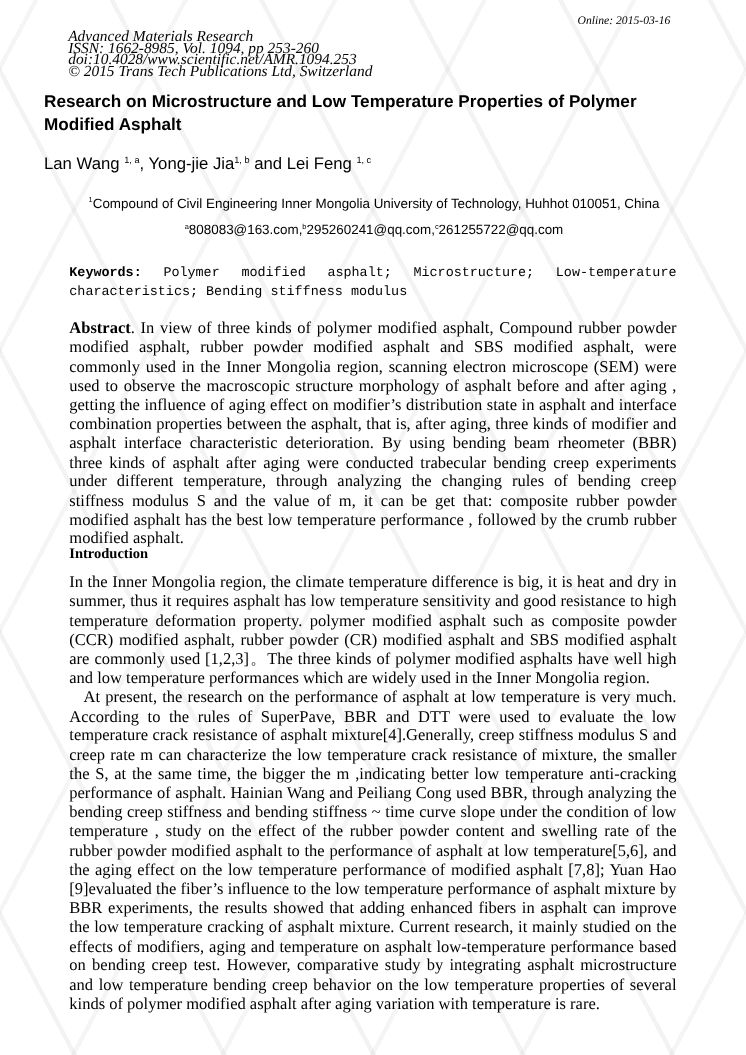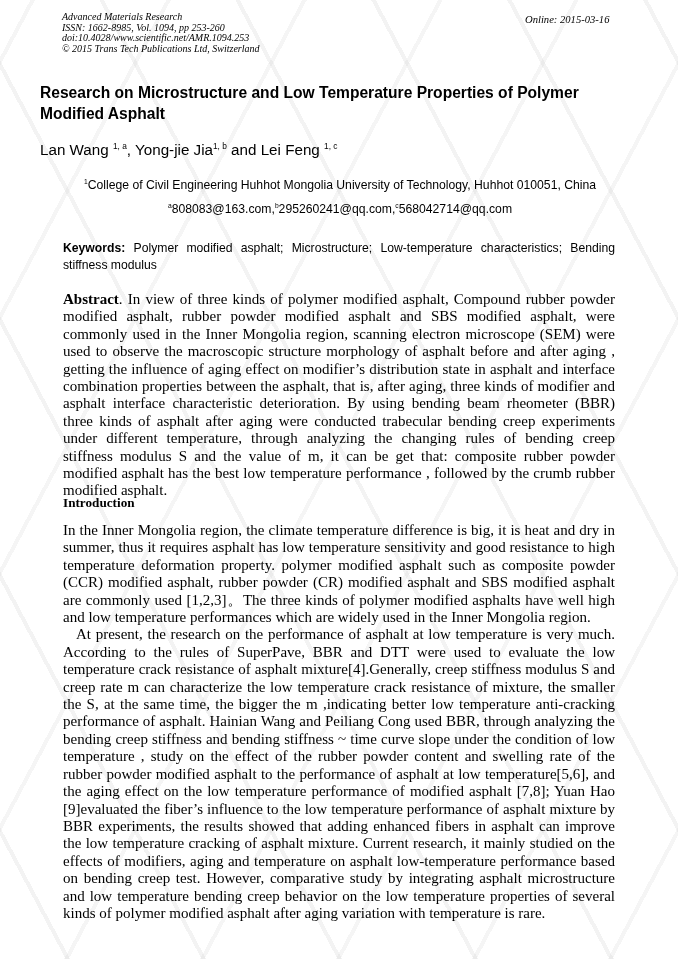--- a/index.html
+++ b/index.html
@@ -23,24 +23,24 @@
         repeating-linear-gradient(62deg, transparent 0 58px, rgba(200,200,200,0.22) 58px 62px, transparent 62px 120px),
         repeating-linear-gradient(-62deg, transparent 0 58px, rgba(200,200,200,0.18) 58px 62px, transparent 62px 120px);
     }
     .page {
       position: relative;
       z-index: 1;
     }
     .header-left {
       position: absolute;
       left: 62px;
-      top: 12px;
+      top: 29px;
       font-family: "Liberation Serif", serif;
       font-style: italic;
-      font-size: 10px;
+      font-size: 14px;
       line-height: 10.6px;
     }
     .header-left div { white-space: nowrap; }
     .header-right {
       position: absolute;
       left: 525px;
       top: 15px;
       font-family: "Liberation Serif", serif;
       font-style: italic;
       font-size: 10.6px;
@@ -93,21 +93,21 @@
       font-family: "Liberation Sans", sans-serif;
       font-size: 12.2px;
       line-height: 16px;
       white-space: nowrap;
     }
     .keywords {
       position: absolute;
       left: 63px;
       width: 552px;
       top: 240px;
-      font-family: Liberation Sans, sans-serif;
+      font-family: Liberation Mono, monospace;
       font-size: 12.2px;
       line-height: 17px;
       text-align: justify;
     }
     .keywords .kw-label { font-weight: bold; }
     .serif-block {
       position: absolute;
       left: 63px;
       width: 552px;
       font-family: Liberation Serif, serif;
@@ -147,25 +147,25 @@
 
   <div class="title">Research on Microstructure and Low Temperature Properties of Polymer Modified Asphalt</div>
 
   <div class="authors">
     <span>Lan Wang</span>
     <sup>1, a</sup><span>, </span><span>Yong-jie Jia</span><sup>1, b</sup><span style="white-space:pre"> and </span><span>Lei Feng</span>
     <sup>1, c</sup>
   </div>
 
   <div class="affil">
-    <sup>1</sup><span>College of Civil Engineering Huhhot Mongolia University of Technology, Huhhot 010051, China</span>
+    <sup>1</sup><span>Compound of Civil Engineering Inner Mongolia University of Technology, Huhhot 010051, China</span>
   </div>
 
   <div class="emails">
-    <sup>a</sup><span>808083@163.com</span><span>,</span><sup>b</sup><span>295260241@qq.com</span><span>,</span><sup>c</sup><span>568042714@qq.com</span>
+    <sup>a</sup><span>808083@163.com</span><span>,</span><sup>b</sup><span>295260241@qq.com</span><span>,</span><sup>c</sup><span>261255722@qq.com</span>
   </div>
 
   <div class="keywords"><span class="kw-label">Keywords:</span><span> Polymer modified asphalt; Microstructure; Low-temperature characteristics; Bending stiffness modulus</span></div>
 
   <div class="serif-block abstract"><span class="abs-label">Abstract</span><span>. In view of three kinds of polymer modified asphalt, Compound rubber powder modified asphalt, rubber powder modified asphalt and SBS modified asphalt, were commonly used in the Inner Mongolia region, scanning electron microscope (SEM) were used to observe the macroscopic structure morphology of asphalt before and after aging , getting the influence of aging effect on modifier’s distribution state in asphalt and interface combination properties between the asphalt, that is, after aging, three kinds of modifier and asphalt interface characteristic deterioration. By using bending beam rheometer (BBR) three kinds of asphalt after aging were conducted trabecular bending creep experiments under different temperature, through analyzing the changing rules of bending creep stiffness modulus S and the value of m, it can be get that: composite rubber powder modified asphalt has the best low temperature performance , followed by the crumb rubber modified asphalt.</span></div>
 
   <div class="intro-heading">Introduction</div>
 
   <div class="serif-block intro">
     <p>In the Inner Mongolia region, the climate temperature difference is big, it is heat and dry in summer, thus it requires asphalt has low temperature sensitivity and good resistance to high temperature deformation property. polymer modified asphalt such as composite powder (CCR) modified asphalt, rubber powder (CR) modified asphalt and SBS modified asphalt are commonly used [1,2,3]。The three kinds of polymer modified asphalts have well high and low temperature performances which are widely used in the Inner Mongolia region.</p>

